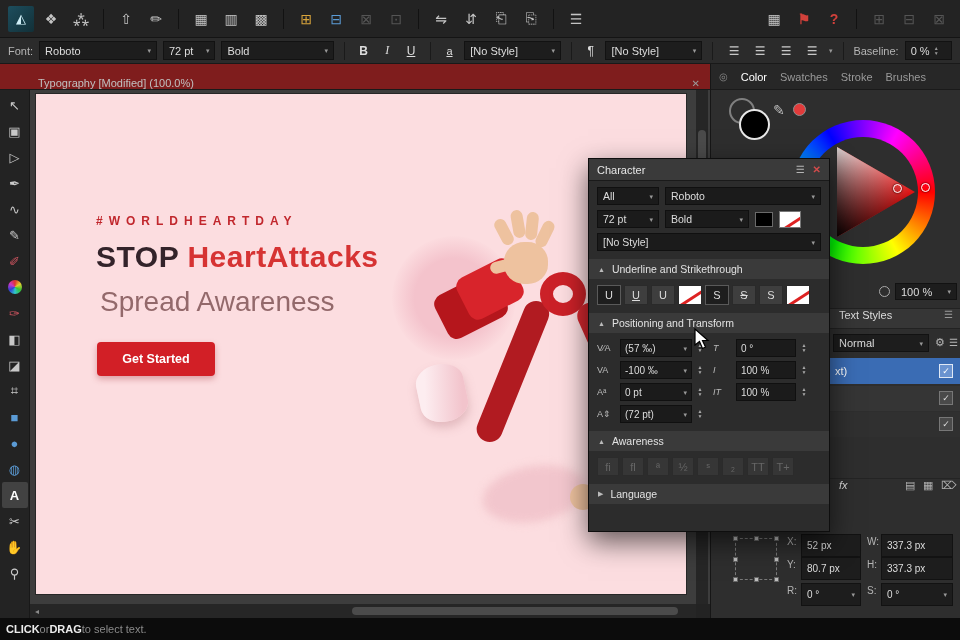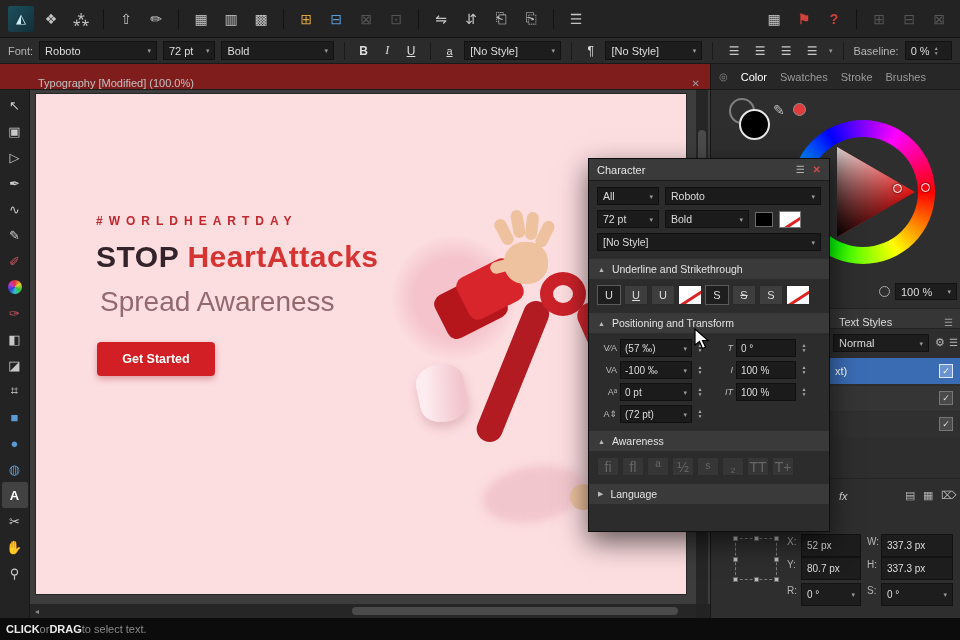--- a/index.html
+++ b/index.html
@@ -78,31 +78,31 @@
 .circ-front{position:absolute;left:28px;top:19px;width:31px;height:31px;border:2px solid #e8e8e8;border-radius:50%;background:#000}
 .eyedrop{position:absolute;left:62px;top:12px;color:#c0c0c0;font-size:14px}
 .reddot{position:absolute;left:82px;top:13px;width:13px;height:13px;background:#e23b3b;border:1px solid #909090;border-radius:50%}
 .wheel{position:absolute;left:80px;top:30px;width:144px;height:144px}
 .wheel-ring{position:absolute;inset:0;border-radius:50%;background:conic-gradient(from 90deg,#f00,#ff0,#0f0,#0ff,#00f,#f0f,#f00)}
 .wheel-hole{position:absolute;left:17px;top:17px;width:110px;height:110px;border-radius:50%;background:#2e2e2e}
 .wheel-svg{position:absolute;inset:0}
 .wmark{position:absolute;width:9px;height:9px;border:1.5px solid #fff;border-radius:50%;box-shadow:0 0 2px #000}
 .op-circle{position:absolute;left:168px;top:196px;width:11px;height:11px;border:1.5px solid #aaa;border-radius:50%}
 .op-box{position:absolute;left:184px;top:193px;width:62px;height:17px}
-.band{position:absolute;left:0;width:250px;background:#363636;border-top:1px solid #222;border-bottom:1px solid #222;display:flex;align-items:flex-end;font-size:11px;color:#ddd;padding-left:128px}
+.band{position:absolute;left:0;width:250px;background:#363636;border-top:1px solid #222;border-bottom:1px solid #222;display:flex;align-items:flex-start;font-size:11px;color:#ddd;padding-left:128px}
 .band .bmenu{margin-left:auto;margin-right:8px;color:#999;font-size:10px}
 .nrow{position:absolute;left:0;top:243px;width:250px;height:22px}
 .ncombo{position:absolute;left:122px;top:1px;width:96px;height:18px}
 .ngear{position:absolute;left:224px;top:3px;color:#b5b5b5;font-size:11px}
 .nmenu{position:absolute;left:238px;top:4px;color:#b5b5b5;font-size:10px}
 .lrow{position:absolute;left:0;width:250px;display:flex;align-items:center;font-size:11px;color:#fff}
 .lrow .lbl{margin-left:124px}
 .chk{position:absolute;left:228px;width:14px;height:14px;background:#4a4a4a;border:1px solid #777;display:flex;align-items:center;justify-content:center;font-size:9px;color:#ddd}
 .chk.blue{background:#6a93d0;border-color:#dfe8f5;color:#fff}
-.fxrow{position:absolute;left:0;top:388px;width:250px;height:24px;border-top:1px solid #242424;display:flex;align-items:flex-end}
+.fxrow{position:absolute;left:0;top:388px;width:250px;height:24px;border-top:1px solid #242424;display:flex;align-items:flex-start}
 .fxlbl{margin-left:128px;font-style:italic;font-size:11px;color:#ddd}
 .fxi{position:absolute;color:#b0b0b0;font-size:11px}
 .transform{position:absolute;left:0;top:438px;width:250px;height:90px}
 .selbox{position:absolute;left:24px;top:10px;width:42px;height:42px;border:1px dashed #7a7a7a}
 .selbox i{position:absolute;width:5px;height:5px;background:#bdbdbd;border:1px solid #666}
 .selbox i:nth-child(1){left:-3px;top:-3px}.selbox i:nth-child(2){left:18px;top:-3px}.selbox i:nth-child(3){right:-3px;top:-3px}
 .selbox i:nth-child(4){left:-3px;top:18px}.selbox i:nth-child(5){right:-3px;top:18px}
 .selbox i:nth-child(6){left:-3px;bottom:-3px}.selbox i:nth-child(7){left:18px;bottom:-3px}.selbox i:nth-child(8){right:-3px;bottom:-3px}
 .trow{position:absolute;left:0;width:250px;height:16px;font-size:10px;color:#b5b5b5}
 .tlbl{position:absolute;top:2px}
@@ -123,25 +123,25 @@
 .cp-section{height:20px;background:#3a3a3a;margin:3px -8px 1px;display:flex;align-items:center;gap:7px;padding:0 9px;font-size:10.5px;color:#e2e2e2}
 .cp-section .tri{font-size:7px;color:#bbb}
 .ubtn{width:24px;height:20px;background:#3e3e3e;border:1px solid #2a2a2a;color:#ddd;font-size:11px;display:flex;align-items:center;justify-content:center}
 .ubtn.pressed{background:#1e1e1e;border-color:#5a5a5a}
 .ubtn.u2{text-decoration:underline}.ubtn.s2{text-decoration:line-through}
 .ubtn.swatch{background:#fff;position:relative;overflow:hidden}
 .ubtn.swatch::before{content:"";position:absolute;left:-5px;top:8px;width:44px;height:3px;background:#d22;transform:rotate(-33deg)}
 .cp-grid{display:flex;gap:8px}
 .cp-col{display:flex;flex-direction:column;gap:4px}
 .fld{display:flex;align-items:center;gap:3px;height:18px}
-.ficon{width:20px;font-size:9px;color:#bbb;text-align:right}
+.ficon{width:20px;font-size:9px;color:#bbb;text-align:left}
 .fbox{background:#1b1b1b;border:1px solid #101010;height:18px;display:flex;align-items:center;padding:0 4px;font-size:10px;color:#ddd;gap:3px}
 .fbox.w72{width:72px}.fbox.w60{width:60px}
 .fspin{width:10px;display:flex;flex-direction:column;align-items:center;font-size:5px;line-height:5px;color:#aaa}
-.tbtn{width:22px;height:19px;background:#363636;border:1px solid #2b2b2b;color:#666;font-size:14px;display:flex;align-items:center;justify-content:center}
+.tbtn{width:22px;height:19px;background:#363636;border:1px solid #2b2b2b;color:#666;font-size:11px;display:flex;align-items:center;justify-content:center}
 
 
 .status{position:absolute;left:0;top:618px;width:960px;height:22px;background:#0c0c0c;display:flex;align-items:center;padding:0 6px;font-size:11px;color:#8a8a8a}
 .status b{color:#ececec}
 
 
 .cursor{position:absolute;left:694px;top:328px;z-index:60}
 </style>
 </head>
 <body>

